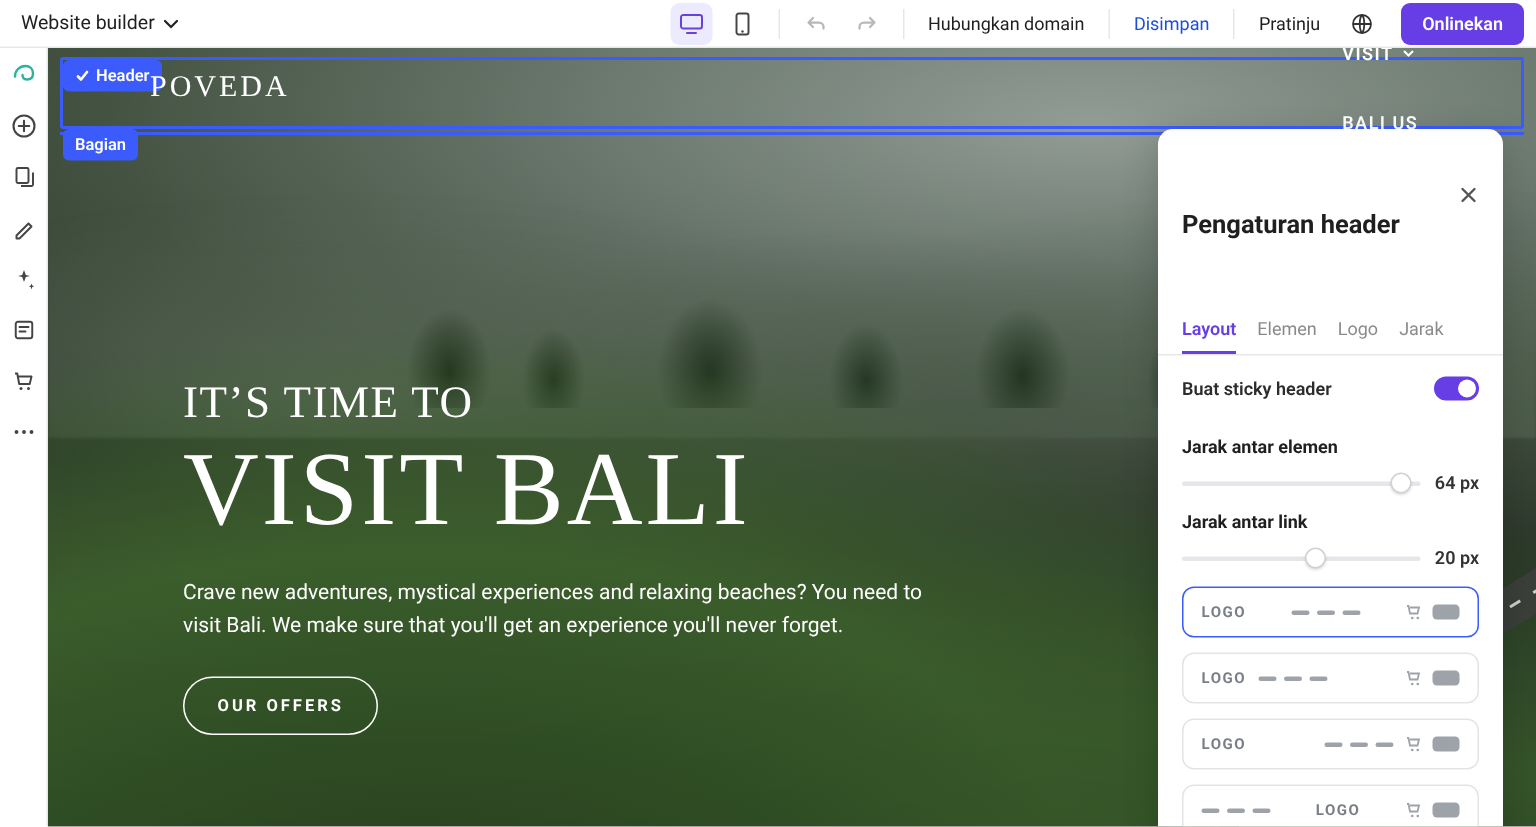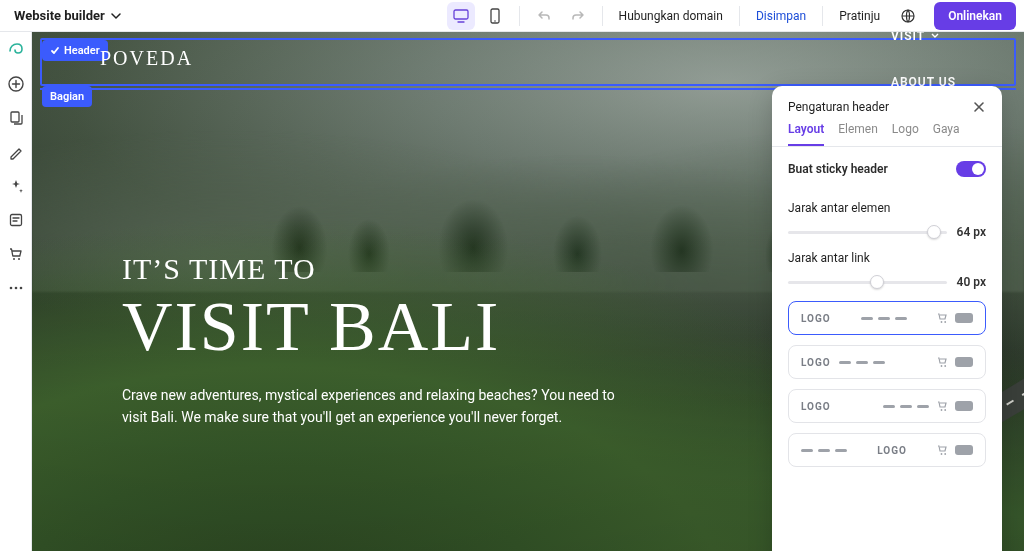--- a/index.html
+++ b/index.html
@@ -12,21 +12,21 @@
     --border: #e5e7eb;
   }
   * { box-sizing: border-box; }
   html,body { margin:0; padding:0; font-family: -apple-system, "Segoe UI", Roboto, Arial, sans-serif; font-size:13px; color:#1f1f1f; background:#fff; width:1024px; height:551px; overflow:hidden; }
 
   
   .toolbar {
     height:32px; display:flex; align-items:center; padding:0 8px; border-bottom:1px solid var(--border); gap:6px;
   }
   .toolbar .dd {
-    display:flex; align-items:center; gap:6px; font-weight:700; font-size:13px; padding:4px 6px; border-radius:4px; cursor:pointer;
+    display:flex; align-items:center; gap:6px; font-weight:400; font-size:13px; padding:4px 6px; border-radius:4px; cursor:pointer;
   }
   .toolbar .spacer { flex:1; }
   .toolbar .iconbtn {
     width:28px; height:28px; display:flex; align-items:center; justify-content:center; border-radius:6px; cursor:pointer;
   }
   .toolbar .iconbtn.active { background:#eceaff; }
   .toolbar .sep { width:1px; height:20px; background:var(--border); margin:0 4px; }
   .toolbar .txtbtn { font-size:12px; padding:4px 6px; cursor:pointer; }
   .toolbar .txtbtn.disabled { color:#1d4ed8; cursor:default; }
   .toolbar .primary-btn {
@@ -111,36 +111,36 @@
   .hero .copy { margin-top:22px; font-size:14px; line-height:1.6; font-weight:400; }
   .hero .cta {
     margin-top:22px; display:inline-block; border:1.5px solid #fff; border-radius:999px; padding:12px 22px; font-size:11px; font-weight:700; letter-spacing:2px;
   }
 
   
   .panel {
     position:absolute; top:54px; right:22px; width:230px; background:#fff; border-radius:10px; box-shadow:0 6px 24px rgba(0,0,0,0.18); height:490px; display:flex; flex-direction:column; overflow:hidden;
   }
   .panel-header { display:flex; align-items:center; justify-content:space-between; padding:14px 16px 8px; }
-  .panel-title { font-size:12px; font-weight:400; }
+  .panel-title { font-size:17px; font-weight:700;margin-top:40px; }
   .panel-close { cursor:pointer; color:#555; }
-  .panel-tabs { display:flex; gap:14px; padding:0 16px; border-bottom:1px solid var(--border); font-size:12px; color:#8a8a8a; }
+  .panel-tabs { display:flex; gap:14px; padding:0 16px; border-bottom:1px solid var(--border); font-size:12px; color:#8a8a8a;margin-top:44px; }
   .panel-tabs .tab { padding-bottom:8px; cursor:pointer; }
   .panel-tabs .tab.active { color:var(--purple-light); border-bottom:2px solid var(--purple-light); font-weight:600; }
   .panel-body { padding:14px 16px 0; overflow-y:auto; }
   .row { display:flex; align-items:center; justify-content:space-between; margin-bottom:24px; }
   .row .label { font-size:12px; font-weight:600; color:#2c2c2c; }
   .toggle {
     width:30px; height:16px; background:var(--purple-light); border-radius:999px; position:relative; cursor:pointer;
   }
   .toggle::after {
     content:""; position:absolute; right:2px; top:2px; width:12px; height:12px; background:#fff; border-radius:50%;
   }
   .slider-row { margin-bottom:12px; }
-  .slider-row .label { font-size:12px; font-weight:400; margin-bottom:10px; display:block; }
+  .slider-row .label { font-size:12px; font-weight:700; margin-bottom:10px; display:block; }
   .slider-track {
     position:relative; height:3px; background:#e6e6ea; border-radius:3px;
   }
   .slider-thumb {
     position:absolute; top:50%; transform:translate(-50%,-50%); width:14px; height:14px; background:#fff; border:1px solid #d0d0d6; border-radius:50%; box-shadow:0 1px 2px rgba(0,0,0,0.15);
   }
   .slider-wrap { display:flex; align-items:center; gap:10px; }
   .slider-wrap .track-holder { flex:1; }
   .slider-val { font-size:12px; font-weight:600; color:#333; white-space:nowrap;text-align:right; }
 
@@ -284,45 +284,46 @@
     <div class="site-header">
       <div class="site-logo">POVEDA</div>
       <div class="site-nav">
         <span class="nav-item">PRICING</span>
         <span class="nav-item">
           <span>VISIT</span>
           <svg width="8" height="6" viewBox="0 0 8 6">
               <path d="M1 1l3 3 3-3" stroke="#fff" stroke-width="1.4" fill="none"></path>
             </svg>
         </span>
-        <span class="nav-item">ABOUT US</span>
+        <span class="nav-item">BALI US</span>
         <span class="nav-item">CONTACT</span>
       </div>
     </div>
 
     <div class="hero">
       <div class="eyebrow">IT’S TIME TO</div>
       <div class="headline">VISIT BALI</div>
       <div class="copy">Crave new adventures, mystical experiences and relaxing beaches? You need to visit Bali. We make sure that you'll get an experience you'll never forget.</div>
+      <div class="cta">OUR OFFERS</div>
     </div>
 
     <div class="panel">
       <div class="panel-header">
         <div class="panel-title">Pengaturan header</div>
         <div class="panel-close">
           <svg width="14" height="14" viewBox="0 0 14 14">
               <path d="M3 3l8 8M11 3l-8 8" stroke="#555" stroke-width="1.6" stroke-linecap="round"></path>
             </svg>
         </div>
       </div>
       <div class="panel-tabs">
         <div class="tab active">Layout</div>
         <div class="tab">Elemen</div>
         <div class="tab">Logo</div>
-        <div class="tab">Gaya</div>
+        <div class="tab">Jarak</div>
       </div>
       <div class="panel-body">
         <div class="row">
           <span class="label">Buat sticky header</span>
           <div class="toggle"></div>
         </div>
 
         <div class="slider-row">
           <span class="label">Jarak antar elemen</span>
           <div class="slider-wrap">
@@ -336,21 +337,21 @@
         </div>
 
         <div class="slider-row">
           <span class="label">Jarak antar link</span>
           <div class="slider-wrap">
             <div class="track-holder">
               <div class="slider-track">
                 <div class="slider-thumb" style="left:56%"></div>
               </div>
             </div>
-            <span class="slider-val">40 px</span>
+            <span class="slider-val">20 px</span>
           </div>
         </div>
 
         <div class="slider-row">
         </div>
 
         <div class="layout-card selected">
           <span class="logo-text">LOGO</span>
           <div class="nav-lines">
               <span></span>

